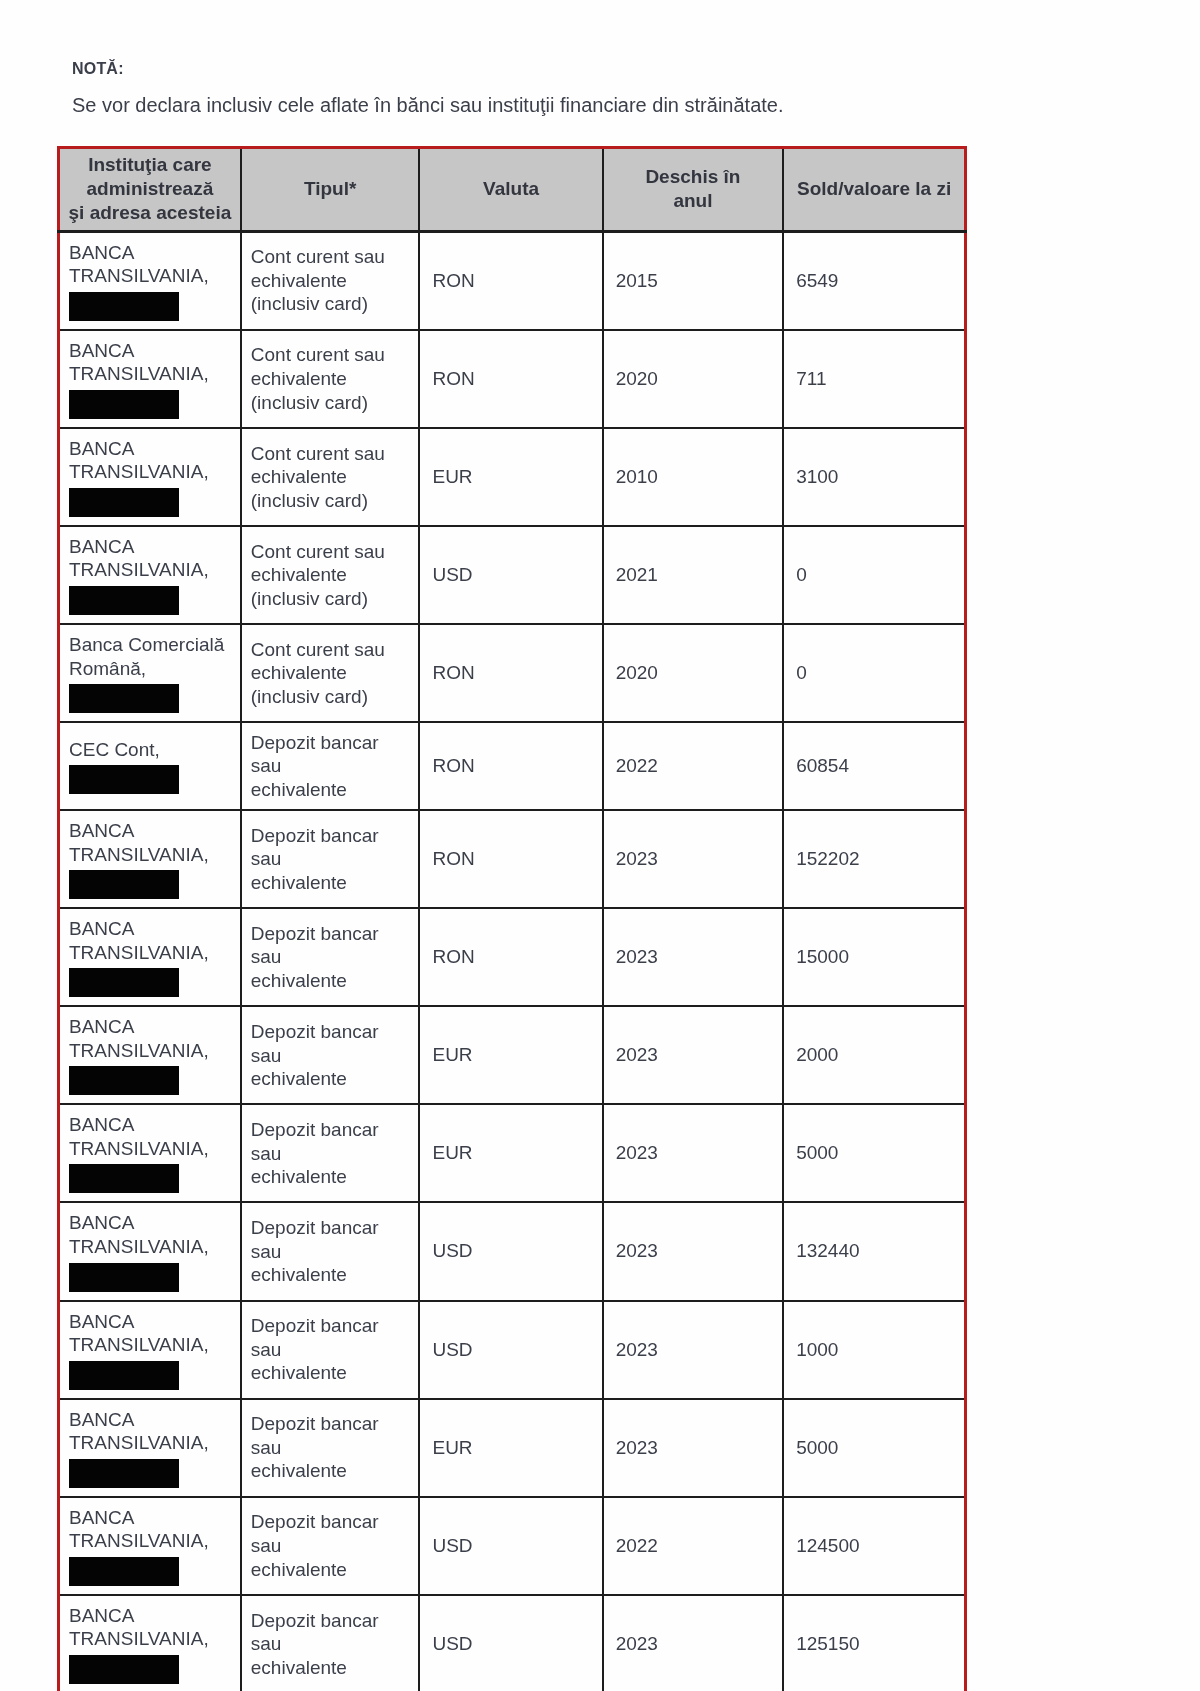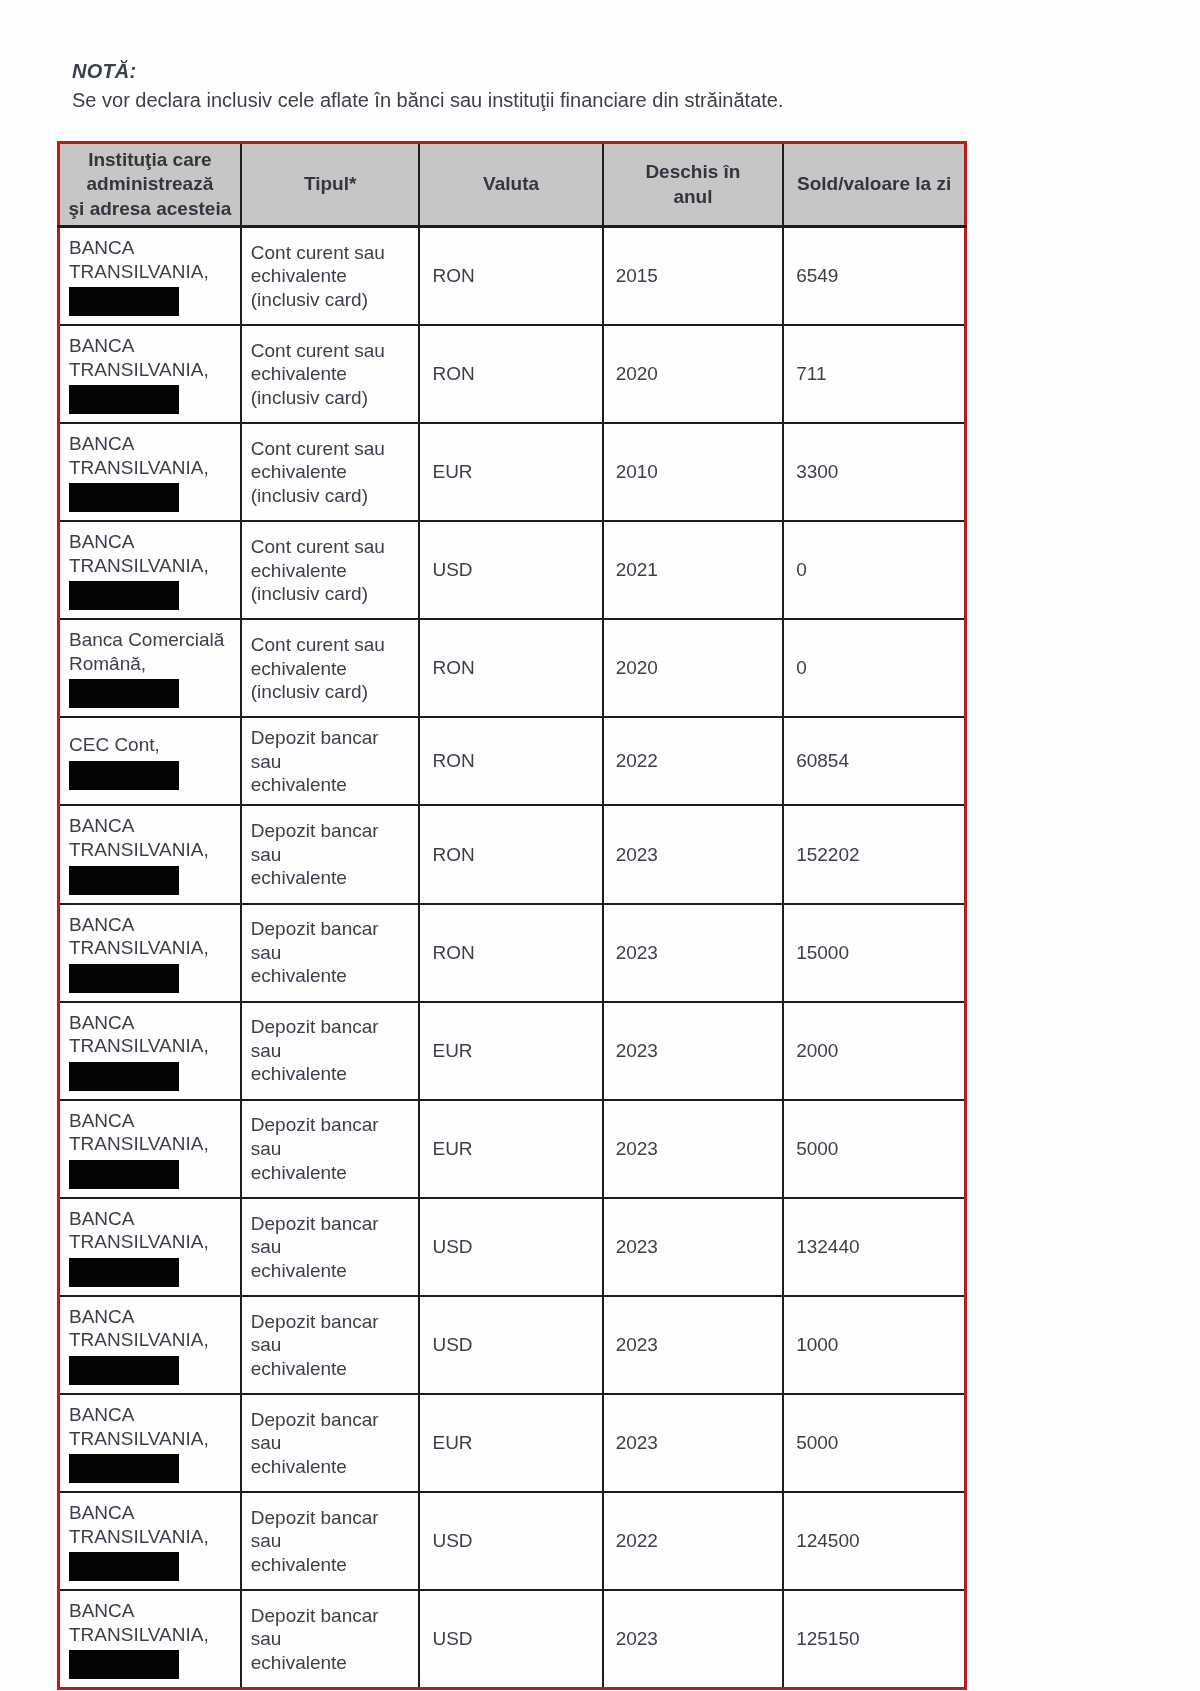--- a/index.html
+++ b/index.html
@@ -12,30 +12,29 @@
     position: relative;
     width: 1200px;
     height: 1691px;
     background: #fefefe;
     overflow: hidden;
   }
   .note-block {
     padding: 58px 40px 0 72px;
   }
   .note-label {
-    font-size: 20px;
+    font-size: 16px;
     font-weight: 600;
     letter-spacing: 0.2px;
     line-height: 1.35;
-    font-style: italic;
   }
   .note-text {
     font-size: 20px;
     line-height: 1.35;
-    margin-top: 2px;
+    margin-top: 12px;
   }
   .accounts-table {
     margin: 27px 0 0 57px;
     width: 910px;
     border-collapse: collapse;
     table-layout: fixed;
     border: 3px solid #b91c1c;
   }
   .accounts-table th, .accounts-table td {
     border: 2px solid #1d1d1d;
@@ -162,21 +161,21 @@
 echivalente
 (inclusiv card)</span>
     </td>
     <td class="c-cur">
       <span>EUR</span>
     </td>
     <td class="c-year">
       <span>2010</span>
     </td>
     <td class="c-sold">
-      <span>3300</span>
+      <span>3100</span>
     </td>
   </tr>
         <tr class="tall">
     <td class="c-inst">
       <span class="inst-name">BANCA
 TRANSILVANIA,</span>
       <span class="redaction"></span>
     </td>
     <td class="c-type">
       <span>Cont curent sau

